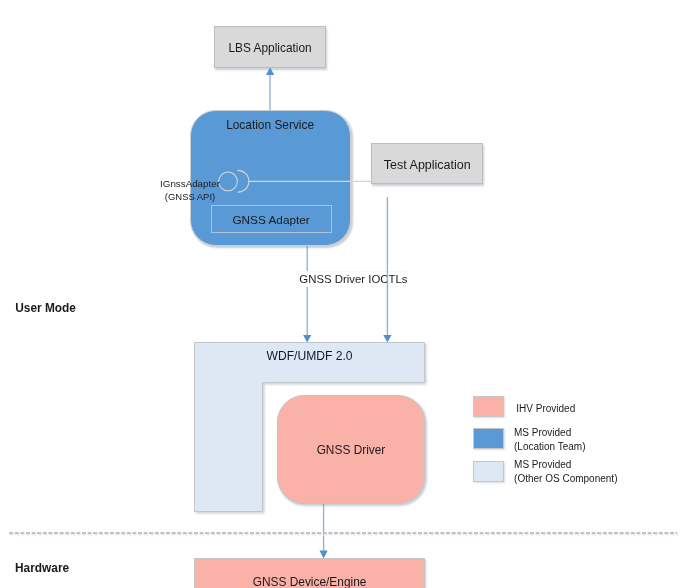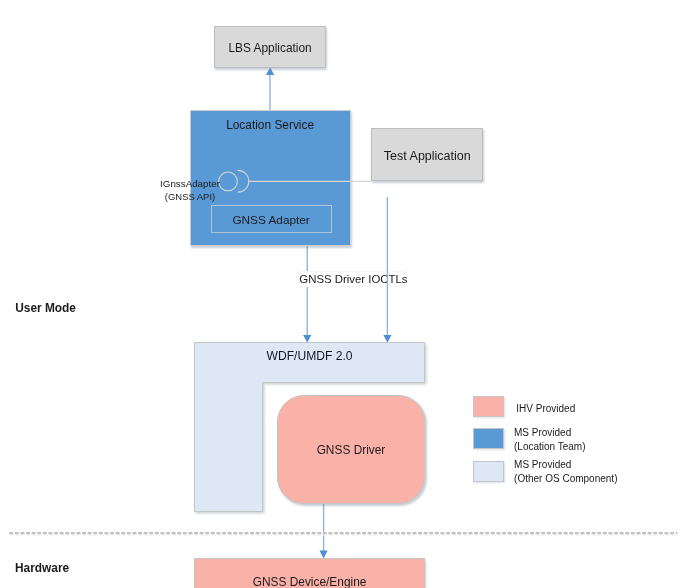--- a/index.html
+++ b/index.html
@@ -11,24 +11,24 @@
 
   
   .node{position:absolute;box-sizing:border-box;border:1px solid #bdbdbd;
         display:flex;align-items:center;justify-content:center;
         color:#1b1b1b;font-size:11.9px;line-height:1.15;text-align:center;
         box-shadow:1.3px 1.5px 2.0px rgba(120,136,156,0.40);}
   .node span{display:block;position:relative;top:1.6px;}
 
   .n-lbs{left:214.2px;top:2.2px;width:111.8px;height:41.6px;background:#d9d9d9;}
   .n-loc{left:189.5px;top:86.1px;width:161.2px;height:135.6px;background:#5899d6;
-         align-items:flex-start;padding-top:6px;border-color:#cdcdcd;}
+         align-items:flex-start;padding-top:6px;border-color:#cdcdcd;border-radius:26px;}
   .n-adapter{left:210.5px;top:181.2px;width:121.2px;height:28.1px;background:transparent;
              border:1.2px solid #adc3da;box-shadow:none;font-size:11.8px;}
-  .n-test{left:371.4px;top:104px;width:111.8px;height:53px;background:#d9d9d9;
+  .n-test{left:371.4px;top:119px;width:111.8px;height:41px;background:#d9d9d9;
           font-size:12.5px;}
   .n-driver{left:277.2px;top:370.9px;width:147.6px;height:108.8px;background:#fab1a8;
             border-color:#c4c4c4;border-radius:27px;}
   .n-device{left:194.3px;top:534.1px;width:230.5px;height:45.6px;background:#fab1a8;
             border-color:#c4c4c4;}
 
   
   .wdf-label{position:absolute;left:194.5px;top:325.8px;width:230px;text-align:center;
              font-size:12.1px;line-height:13.8px;color:#0f172a;}
 

